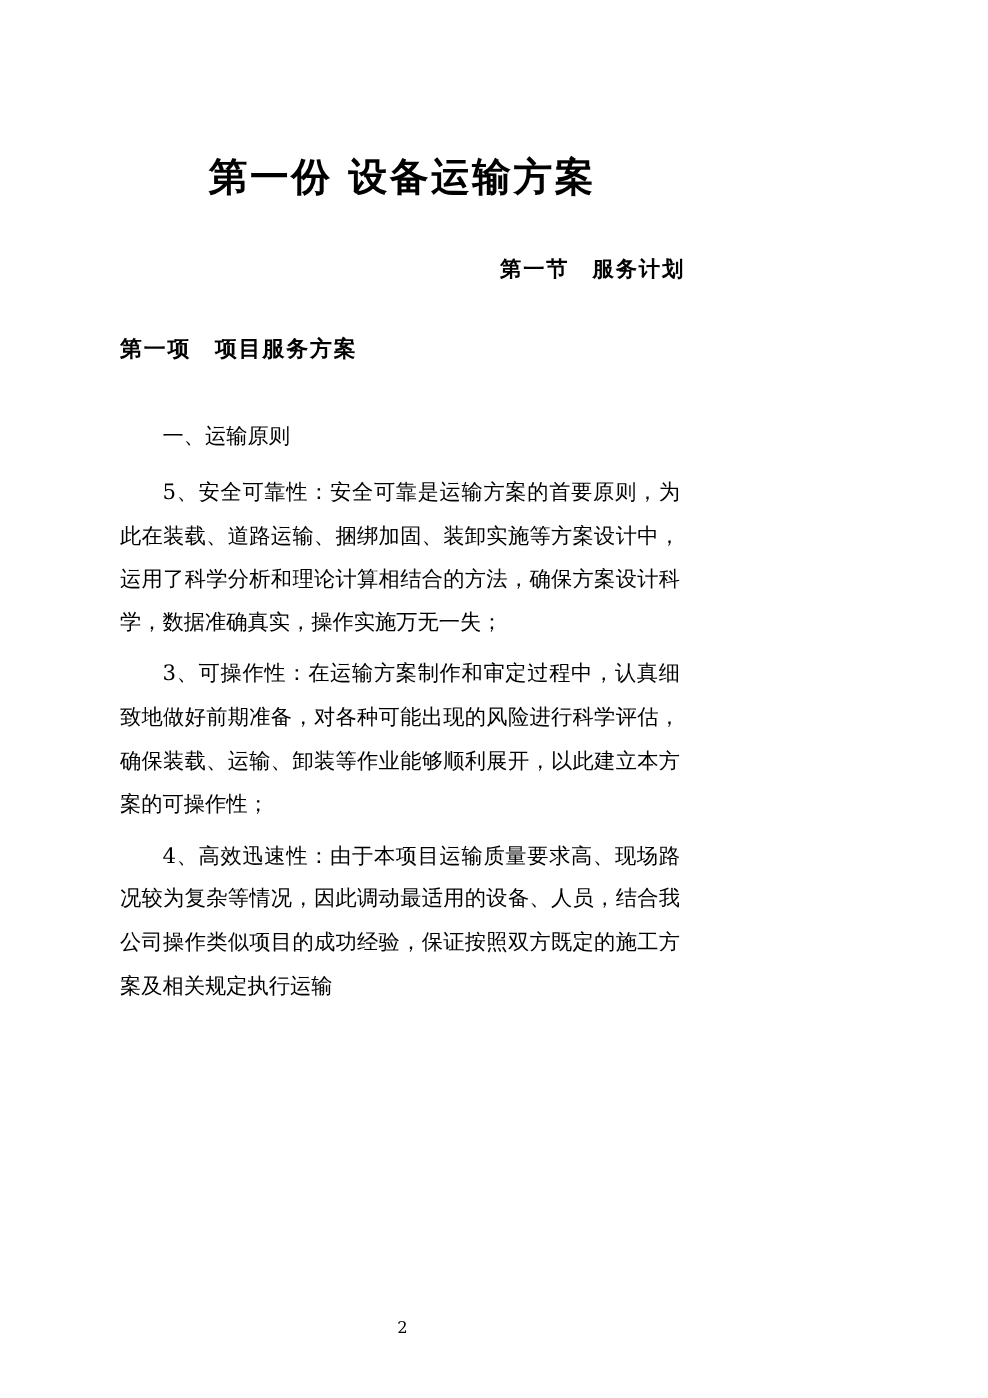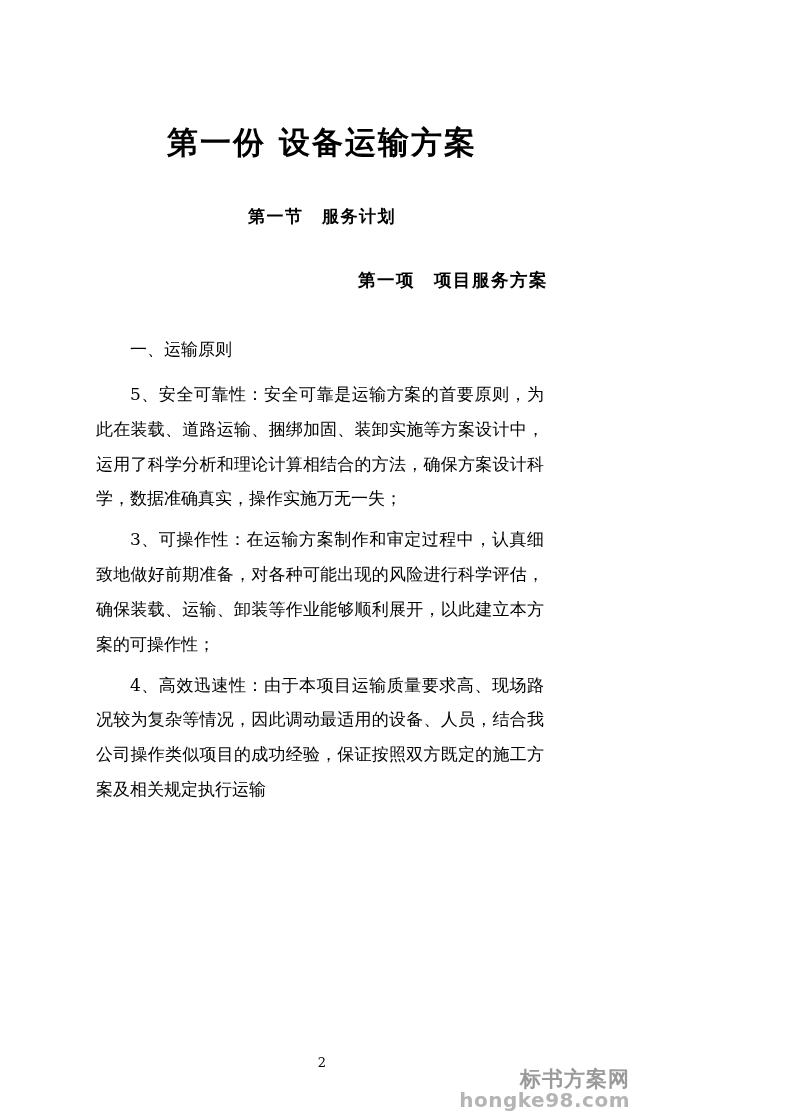--- a/index.html
+++ b/index.html
@@ -25,30 +25,30 @@
   .doc-title {
     text-align: center;
     font-size: 31px;
     font-weight: bold;
     letter-spacing: 2px;
     margin: 0;
     padding-top: 124px;
     line-height: 1.2;
   }
   .section-heading {
-    text-align: center;
+    text-align: right;
     font-size: 17px;
     font-weight: bold;
     letter-spacing: 1.5px;
     margin: 0;
     padding-top: 44px;
     line-height: 1.3;
   }
   .subsection-heading {
-    text-align: right;
+    text-align: left;
     font-size: 17.5px;
     font-weight: bold;
     letter-spacing: 1.5px;
     margin: 0;
     padding-top: 42px;
     line-height: 1.3;
   }
   .body-block {
     padding-top: 40px;
   }
@@ -110,18 +110,14 @@
 
   <div class="body-block">
     <p class="para first-list-item">一、运输原则</p>
     <p class="para">5、安全可靠性：安全可靠是运输方案的首要原则，为此在装载、道路运输、捆绑加固、装卸实施等方案设计中，运用了科学分析和理论计算相结合的方法，确保方案设计科学，数据准确真实，操作实施万无一失；</p>
     <p class="para">3、可操作性：在运输方案制作和审定过程中，认真细致地做好前期准备，对各种可能出现的风险进行科学评估，确保装载、运输、卸装等作业能够顺利展开，以此建立本方案的可操作性；</p>
     <p class="para">4、高效迅速性：由于本项目运输质量要求高、现场路况较为复杂等情况，因此调动最适用的设备、人员，结合我公司操作类似项目的成功经验，保证按照双方既定的施工方案及相关规定执行运输</p>
   </div>
 
   <div class="page-number">2</div>
 
-  <div class="watermark">
-    <span class="wm-cn">标书方案网</span>
-    <span class="wm-en">hongke98.com</span>
-  </div>
 
 </div>
 
 </body></html>

